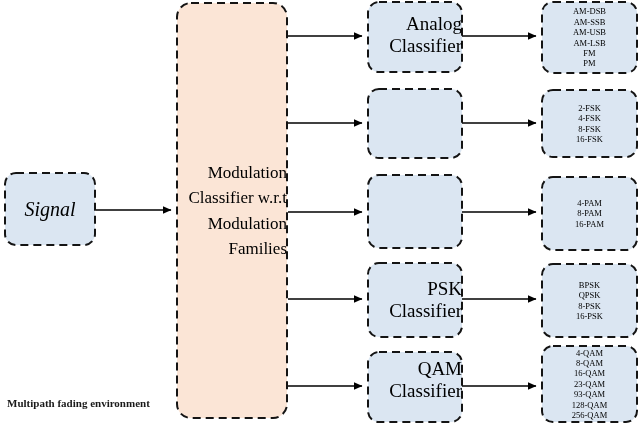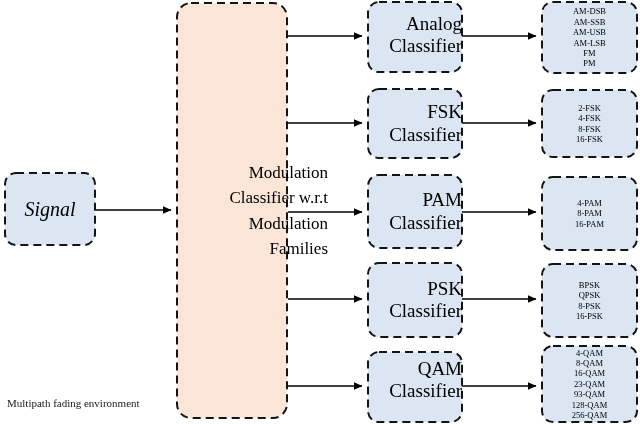--- a/index.html
+++ b/index.html
@@ -16,29 +16,30 @@
   .label-box {
     position: absolute;
     display: flex;
     flex-direction: column;
     align-items: center;
     justify-content: center;
     text-align: right;
     pointer-events: none;
   }
   .signal-label { left: 5px; top: 173px; width: 90px; height: 72px; font-size: 20px; font-style: italic; }
-  .root-label   { left: 177px; top: 3px; width: 110px; height: 415px; font-size: 17px; line-height: 1.5; padding-left: 41px; }
+  .root-label   { left: 177px; top: 3px; width: 110px; height: 415px; font-size: 17px; line-height: 1.5; }
   .classifier-label { left: 368px; width: 94px; font-size: 19px; line-height: 1.18; }
   .outputs-list { left: 542px; width: 95px; font-size: 8.5px; line-height: 10.4px; }
   .footnote {
     position: absolute;
     left: 7px;
     top: 397px;
     font-size: 11px;
     color: #1a1a1a;
+    font-weight: bold;
   }
 </style>
 </head>
 <body>
 
 <div id="canvas">
 
   <svg id="shapes" width="640" height="424" viewBox="0 0 640 424">
     <defs>
       <marker id="ah" markerWidth="10" markerHeight="9" refX="8.5" refY="4" orient="auto" markerUnits="userSpaceOnUse">
@@ -74,22 +75,20 @@
     <line x1="462" y1="212" x2="536" y2="212" stroke="#000000" stroke-width="1.7" marker-end="url(#ah)"></line>
     <line x1="462" y1="299" x2="536" y2="299" stroke="#000000" stroke-width="1.7" marker-end="url(#ah)"></line>
     <line x1="462" y1="386" x2="536" y2="386" stroke="#000000" stroke-width="1.7" marker-end="url(#ah)"></line>
   </svg>
 
   <div class="label-box signal-label">Signal</div>
 
   <div class="label-box root-label">Modulation Classifier w.r.t Modulation Families</div>
 
   <div class="label-box classifier-label" style="top:2px;height:66px">Analog Classifier</div>
-  <div class="label-box classifier-label" style="top:89px;height:69px">FSK Classifier</div>
-  <div class="label-box classifier-label" style="top:175px;height:73px">PAM Classifier</div>
   <div class="label-box classifier-label" style="top:263px;height:74px">PSK Classifier</div>
   <div class="label-box classifier-label" style="top:352px;height:56px">QAM Classifier</div>
 
   <div class="label-box outputs-list" style="top:2px;height:71px">
     <div>AM-DSB</div>
     <div>AM-SSB</div>
     <div>AM-USB</div>
     <div>AM-LSB</div>
     <div>FM</div>
     <div>PM</div>

